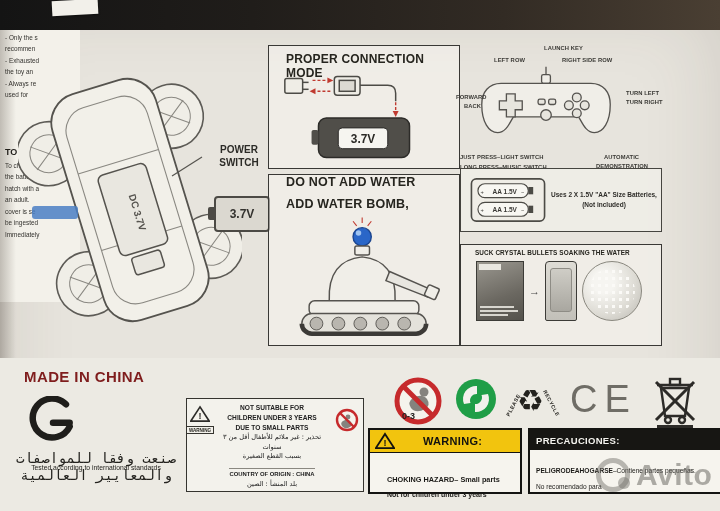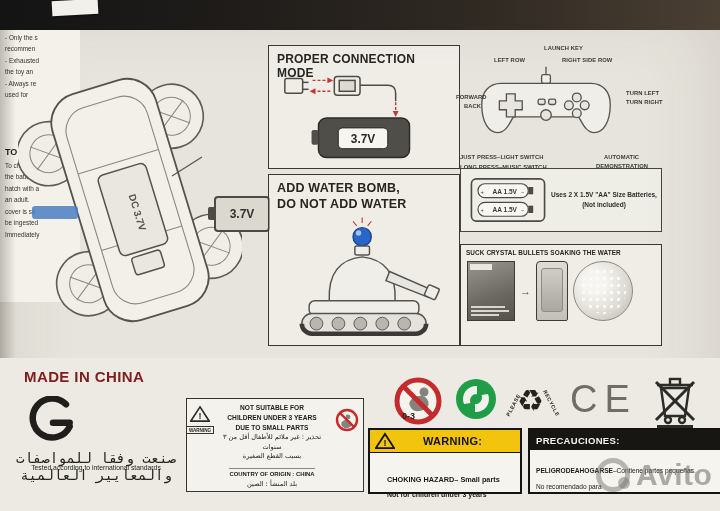--- a/index.html
+++ b/index.html
@@ -8,21 +8,21 @@
   .abs{position:absolute;}
 
   .top-strip{position:absolute;left:0;top:0;width:720px;height:30px;
              background:linear-gradient(90deg,#141414 0%,#201d1a 35%,#322b24 70%,#4a3f33 100%);}
   .top-tag{position:absolute;left:52px;top:0;width:46px;height:15px;background:#f2f0ea;
            transform:rotate(-3deg);box-shadow:0 1px 2px rgba(0,0,0,.4);}
   .edge-shade{position:absolute;left:0;top:30px;width:16px;height:481px;
               background:linear-gradient(90deg,rgba(40,30,20,.25),rgba(40,30,20,0));}
   .bottom-band{position:absolute;left:0;top:358px;width:720px;height:153px;background:#eceae3;}
 
-  .panel{position:absolute;border:1.6px solid #393835;background:rgba(250,249,245,.45);box-sizing:border-box;}
+  .panel{position:absolute;border:1.6px solid #393835;background:rgba(250,249,245,.45);box-sizing:border-box;padding-left:9px;}
   .ptitle{font-weight:700;color:#26251f;letter-spacing:.2px;font-size:12px;padding:6px 8px 0;}
 
   .power-label{left:202px;top:144px;width:74px;text-align:center;font-size:10px;font-weight:700;
                color:#2c2b27;line-height:1.25;}
   .batt-icon{left:214px;top:196px;width:52px;height:32px;border:2px solid #4c4a45;border-radius:4px;
              background:#dbd8d0;display:flex;align-items:center;justify-content:center;
              font-weight:700;font-size:12px;color:#33322e;}
   .batt-icon::before{content:"";position:absolute;left:-8px;top:9px;width:7px;height:13px;
                      background:#4c4a45;border-radius:2px 0 0 2px;}
 
@@ -139,20 +139,24 @@
       <rect x="85" y="118" width="50" height="84" rx="6" fill="#e9e7e0" stroke="#55534e" stroke-width="1.5"></rect>
       <rect x="94" y="206" width="30" height="18" rx="3" fill="#e9e7e0" stroke="#55534e" stroke-width="1.5"></rect>
       <text x="114" y="160" font-size="10" font-weight="bold" fill="#55534e" text-anchor="middle" transform="rotate(90 110 160)">DC 3.7V</text>
     </g>
   </svg>
 
   <svg class="abs" style="left:170px;top:152px" width="34" height="30" viewBox="0 0 34 30">
     <line x1="32" y1="5" x2="2" y2="24" stroke="#55534e" stroke-width="1.2"></line>
   </svg>
 
+  <div class="abs power-label">
+    <div>POWER</div>
+    <div>SWITCH</div>
+  </div>
 
   <div class="abs batt-icon">
     <span>3.7V</span>
   </div>
 
   <div class="panel" style="left:268px;top:45px;width:192px;height:124px">
     <div class="ptitle">PROPER CONNECTION MODE</div>
     <svg class="abs" style="left:0;top:24px" width="190" height="96" viewBox="0 0 192 96">
       <g stroke="#4c4b46" stroke-width="1.5" fill="#efede6">
         <rect x="16" y="8" width="18" height="15" rx="2"></rect>
@@ -173,22 +177,22 @@
       <g>
         <rect x="50" y="48" width="92" height="40" rx="8" fill="#504e49" stroke="#2c2b28" stroke-width="1.5"></rect>
         <rect x="43" y="60" width="7" height="15" rx="2" fill="#504e49"></rect>
         <rect x="70" y="58" width="50" height="21" rx="4" fill="#f6f5f0" stroke="#2c2b28"></rect>
         <text x="95" y="73" text-anchor="middle" font-size="12" font-weight="bold" fill="#2b2a26">3.7V</text>
       </g>
     </svg>
   </div>
 
   <div class="panel" style="left:268px;top:174px;width:192px;height:172px">
+    <div class="ptitle" style="font-size:12.5px;padding-top:0;line-height:1.25">DO NOT ADD WATER</div>
     <div class="ptitle" style="font-size:12.5px;line-height:1.25">ADD WATER BOMB,</div>
-    <div class="ptitle" style="font-size:12.5px;padding-top:0;line-height:1.25">DO NOT ADD WATER</div>
     <svg class="abs" style="left:6px;top:38px" width="178" height="128" viewBox="0 0 180 140">
       <g stroke="#c03a30" stroke-width="1.2">
         <line x1="88" y1="5" x2="88" y2="11"></line>
         <line x1="78" y1="9" x2="82" y2="14"></line>
         <line x1="98" y1="9" x2="94" y2="14"></line>
       </g>
       <circle cx="88" cy="26" r="10" fill="#2a66c8" stroke="#1b458f" stroke-width="1.5"></circle>
       <circle cx="84" cy="22" r="3" fill="#9fc3f0"></circle>
       <g stroke="#55534f" fill="#f0eee8" stroke-width="1.6">
         <rect x="80" y="36" width="16" height="10" rx="2"></rect>

